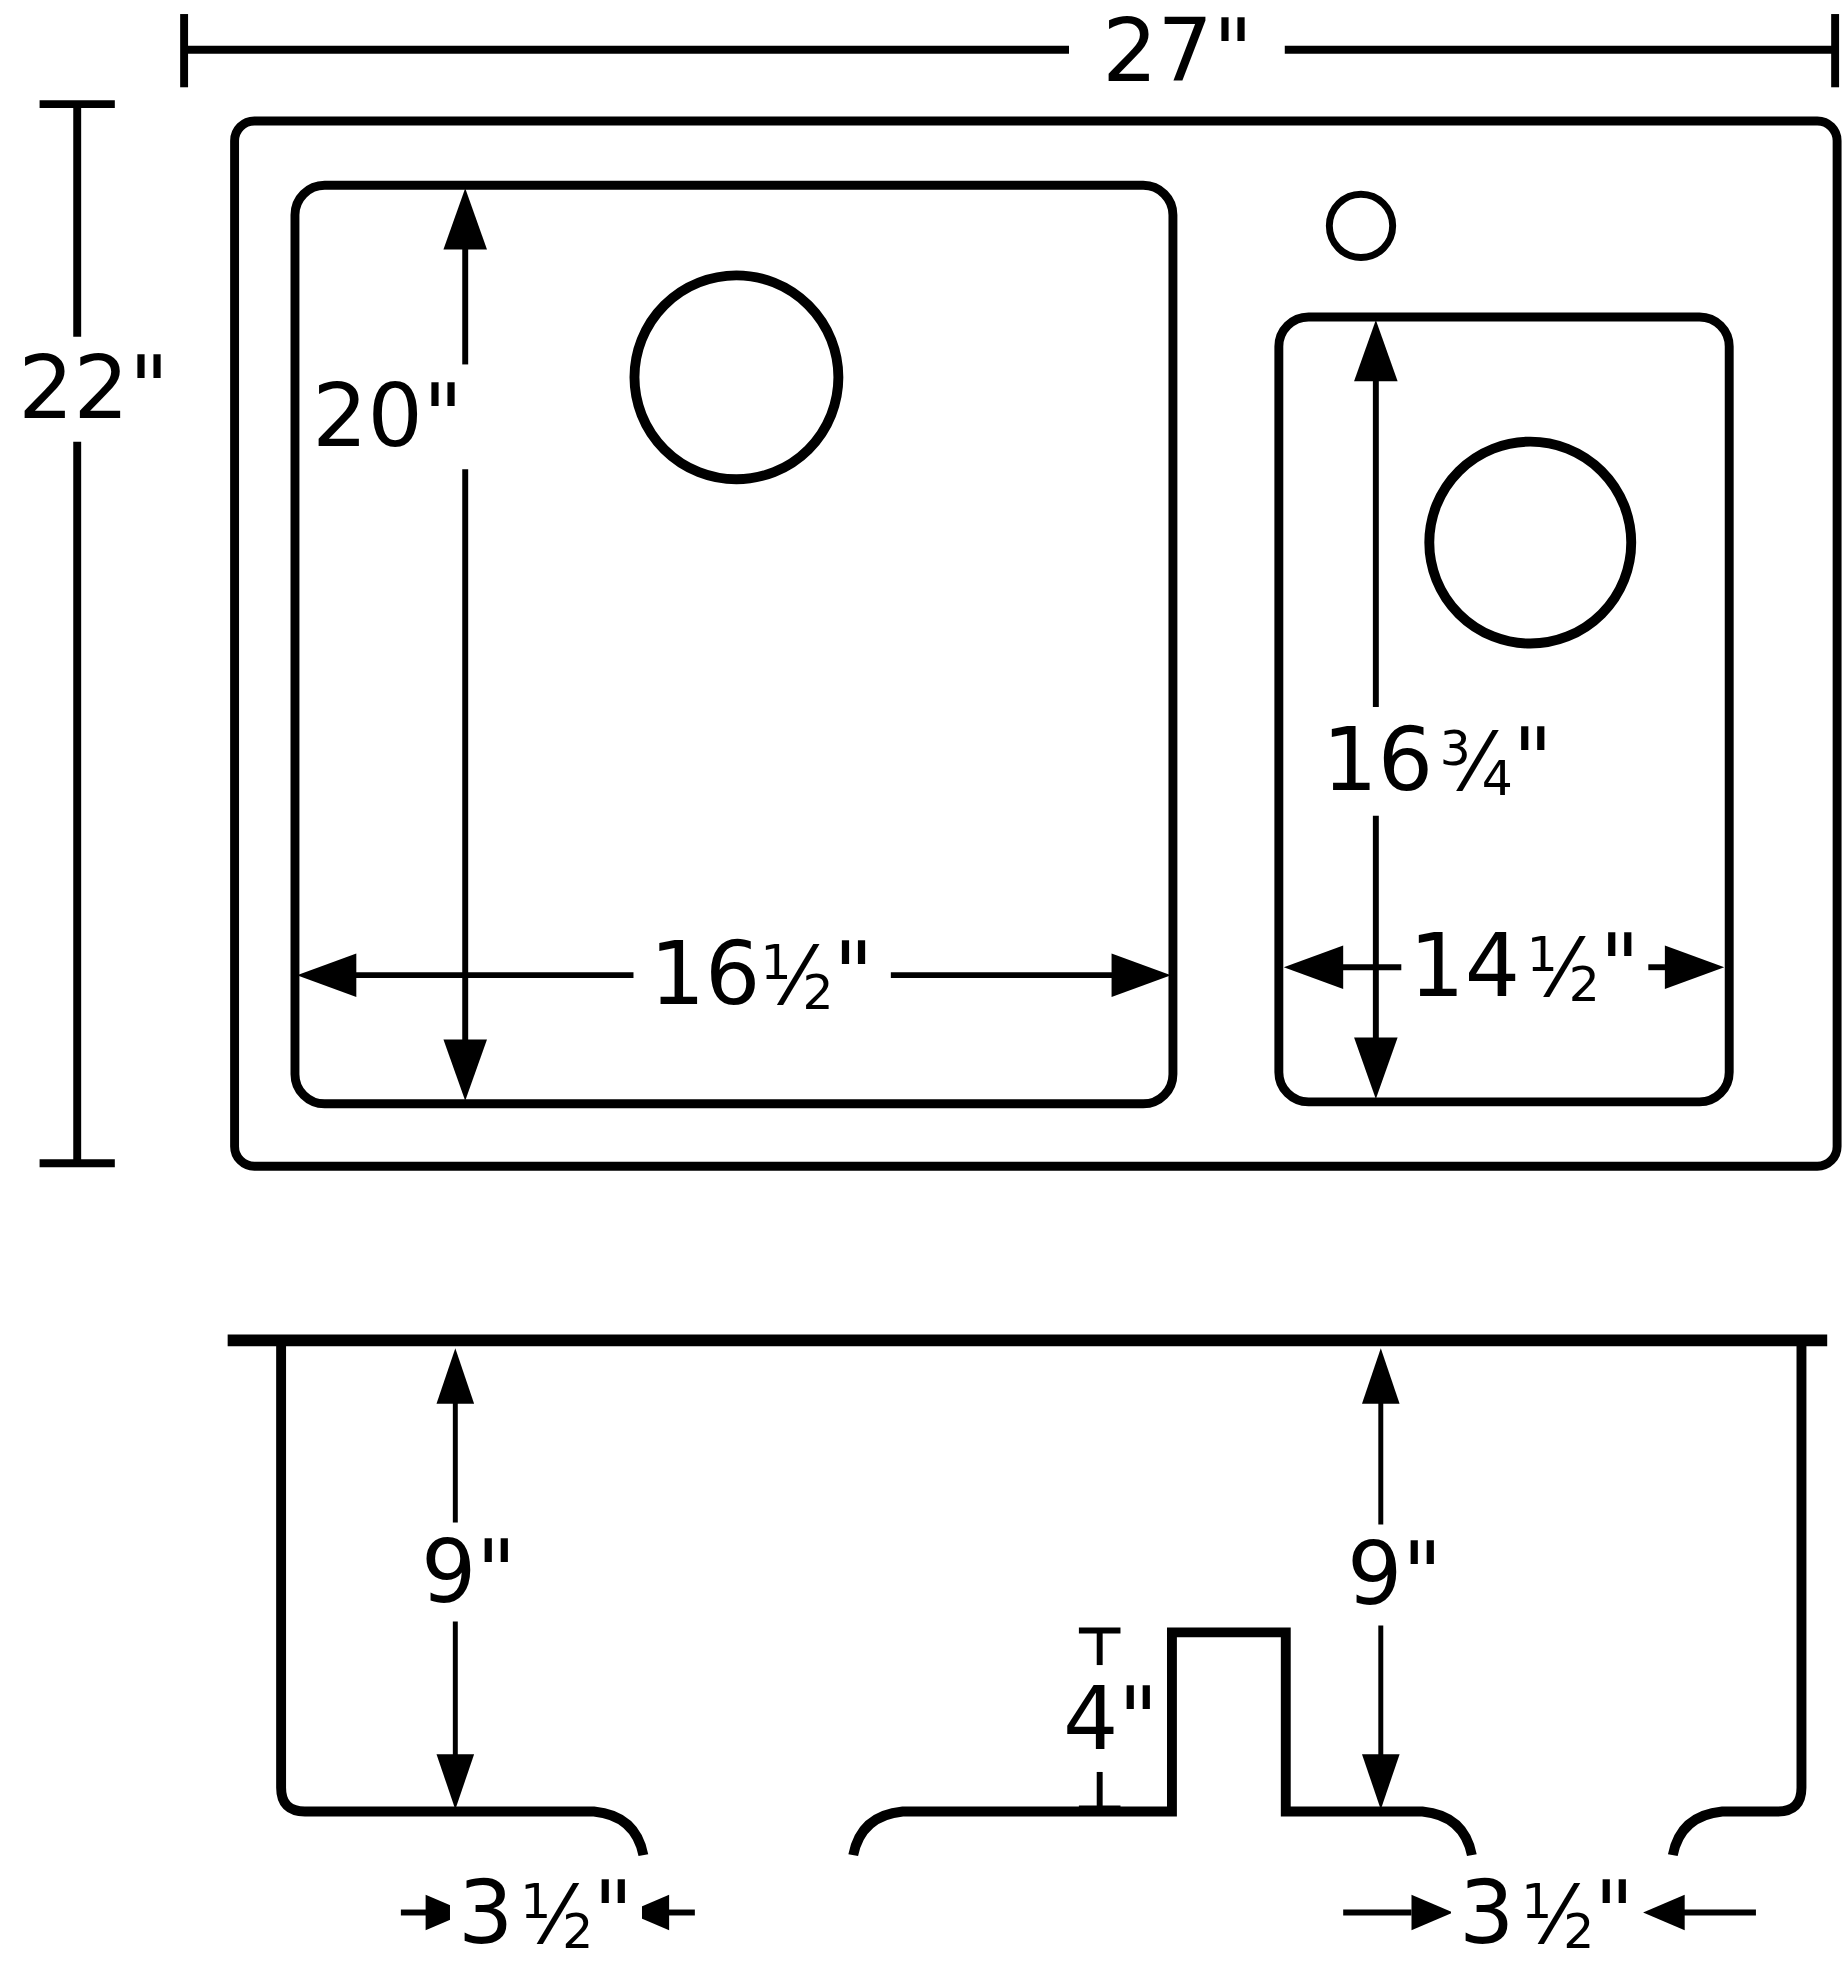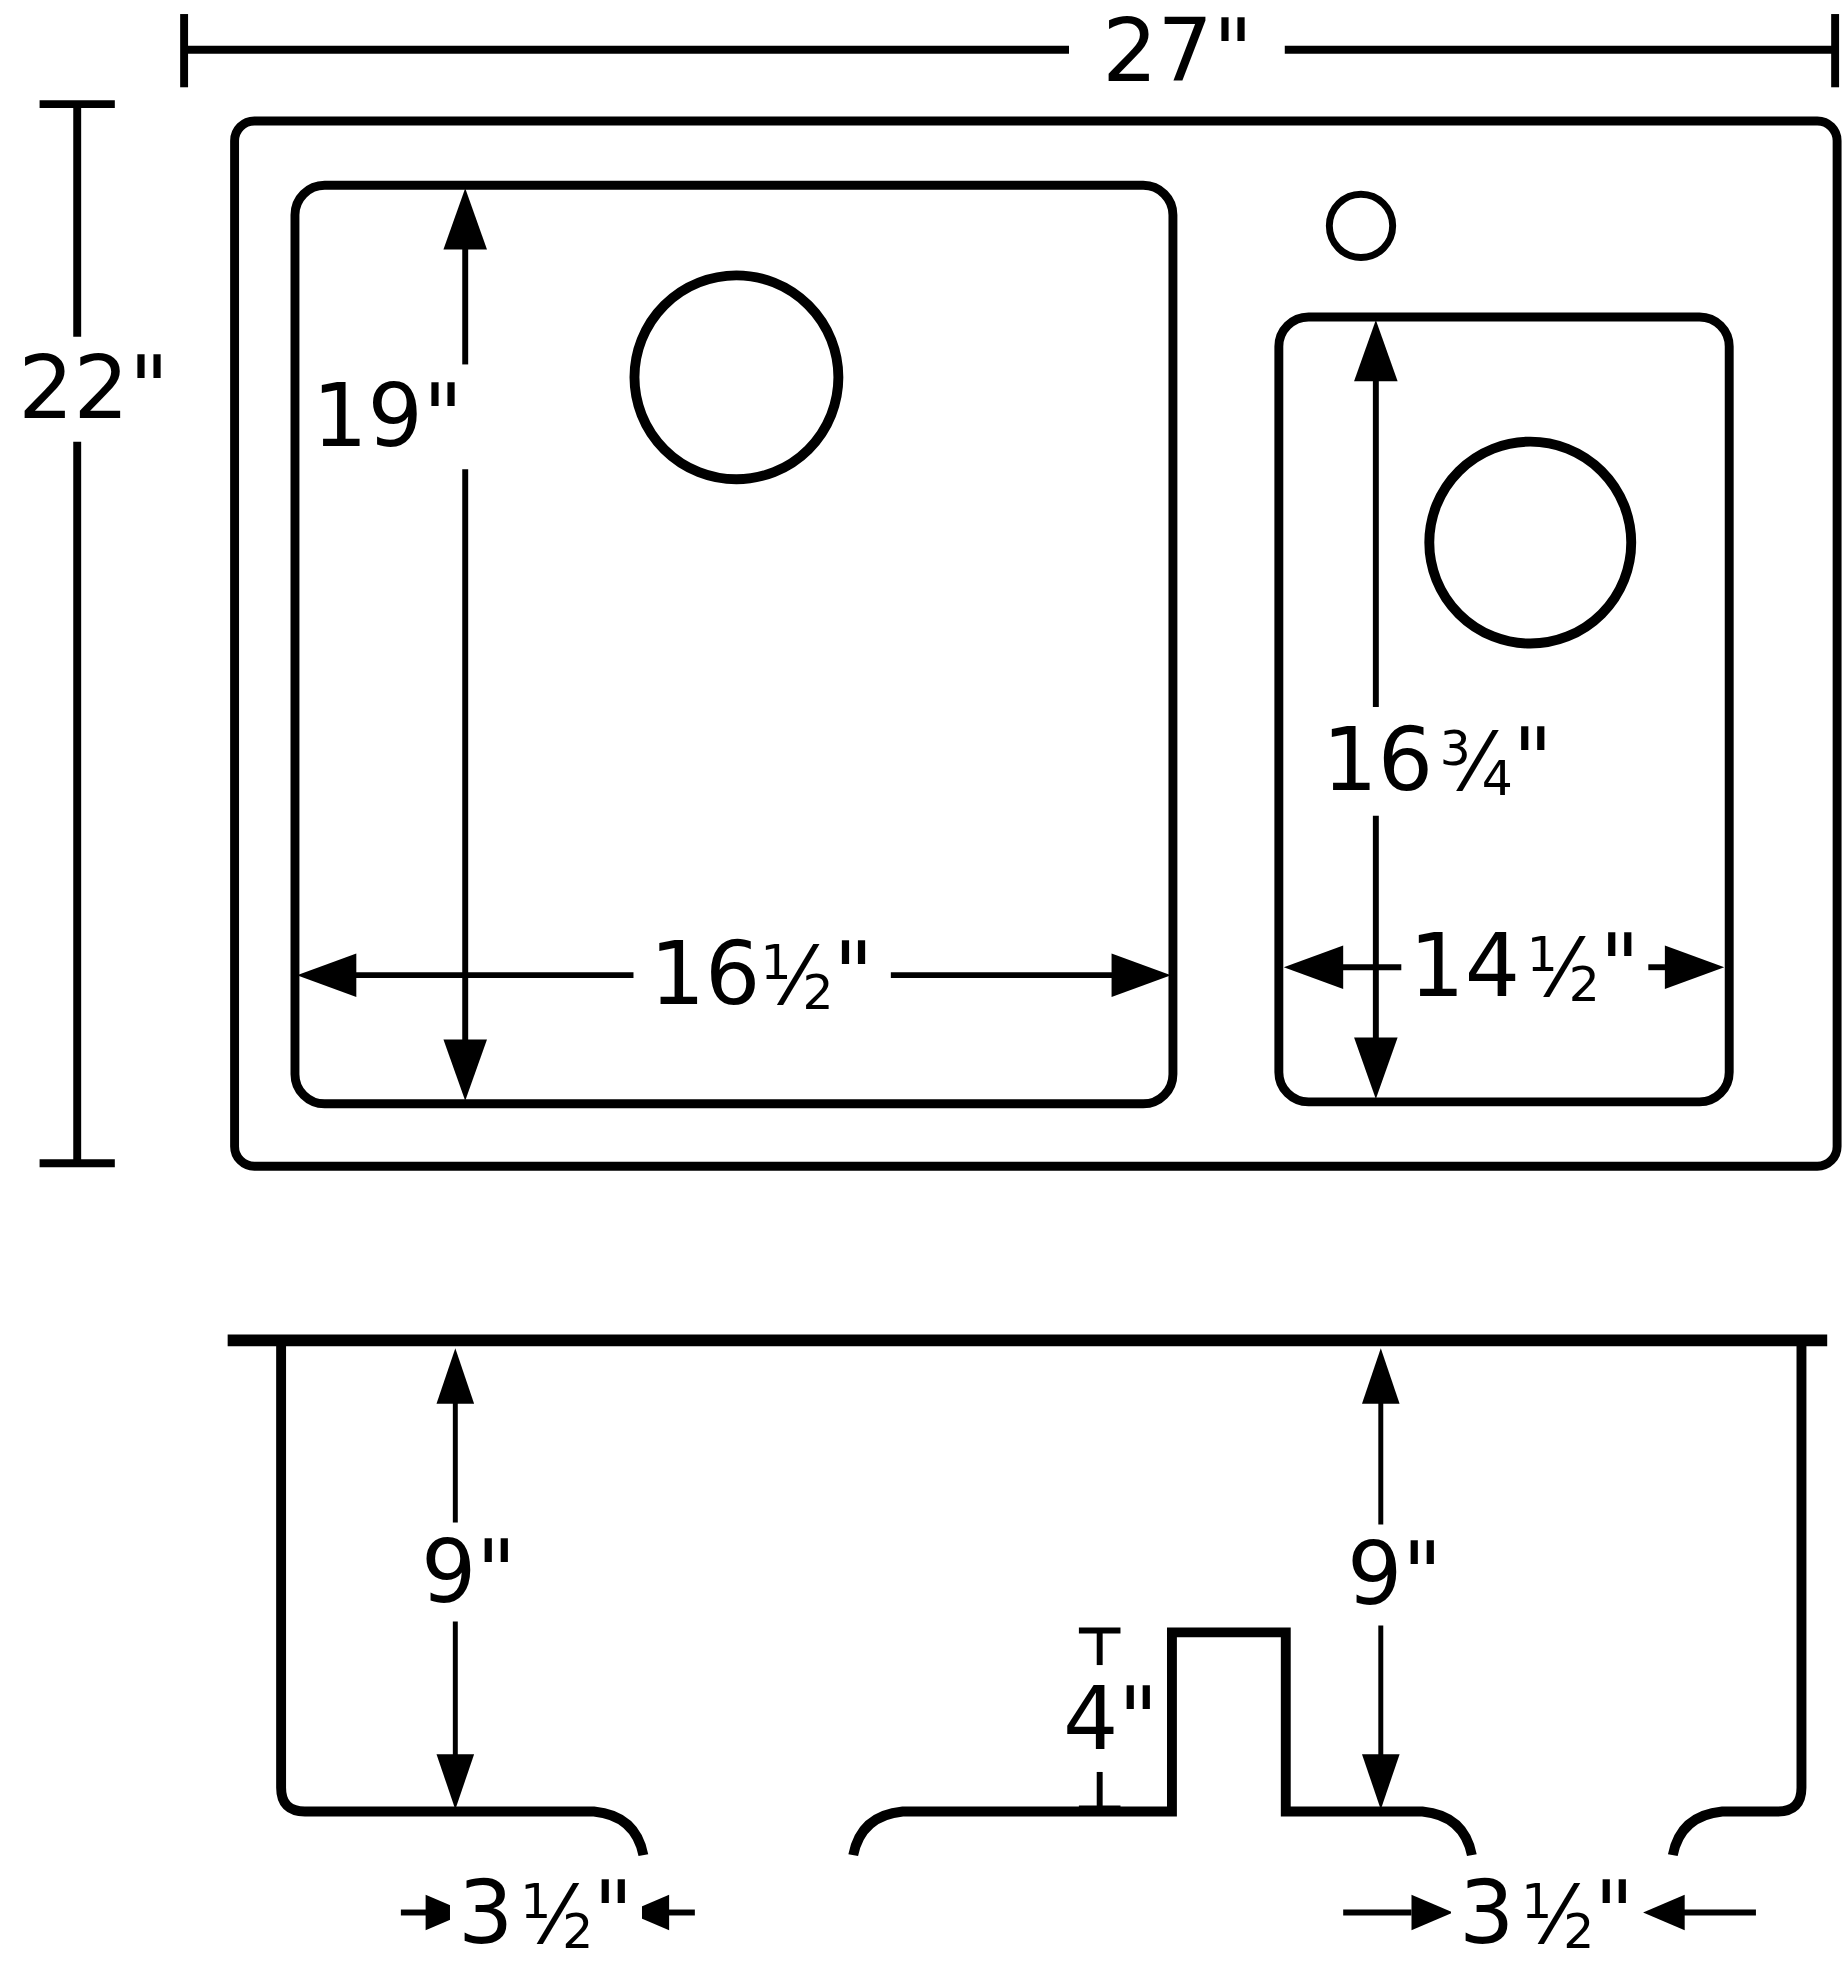--- a/index.html
+++ b/index.html
@@ -128,21 +128,21 @@
 
   <div class="dim-label" style="left:1178px;top:51px;">
     <span>27</span><span class="unit">"</span>
   </div>
 
   <div class="dim-label" style="left:94px;top:388px;">
     <span>22</span><span class="unit">"</span>
   </div>
 
   <div class="dim-label" style="left:388px;top:416px;">
-    <span>19</span><span class="unit">"</span>
+    <span>20</span><span class="unit">"</span>
   </div>
 
   <div class="dim-label" style="left:762px;top:974px;">
     <span>16</span><span class="num">1</span><span class="slash">⁄</span><span class="den">2</span><span class="unit">"</span>
   </div>
 
   <div class="dim-label" style="left:1438px;top:760px;">
     <span>16</span><span class="num sp">3</span><span class="slash">⁄</span><span class="den">4</span><span class="unit">"</span>
   </div>
 

